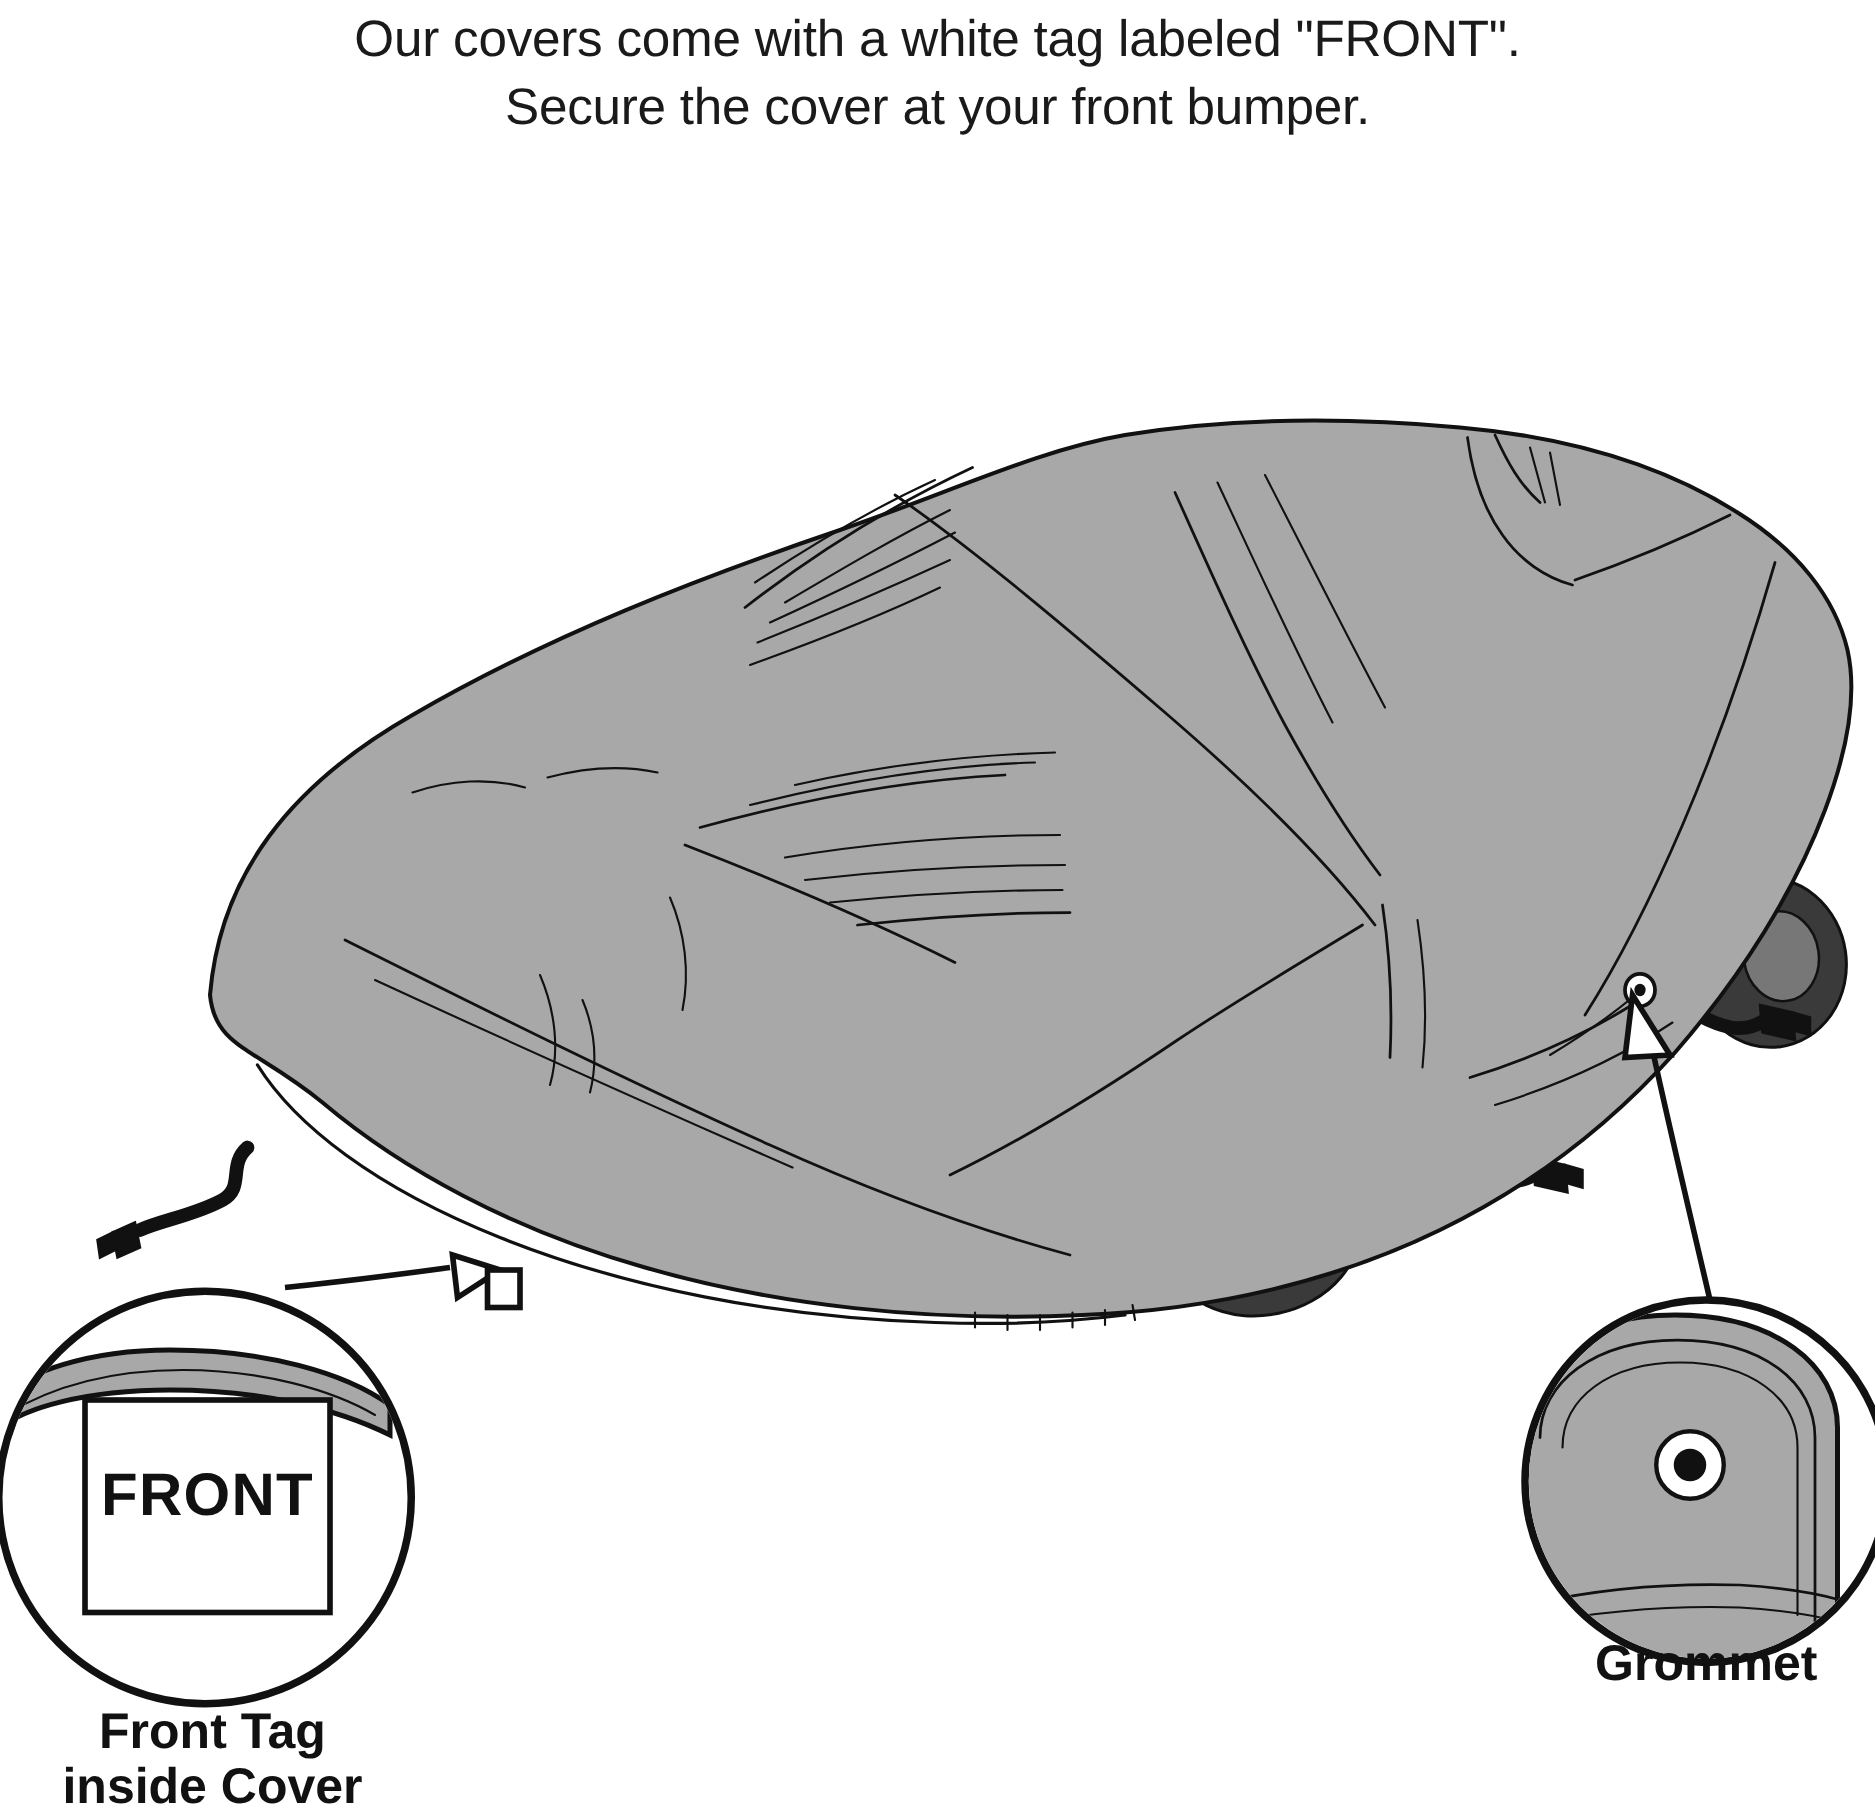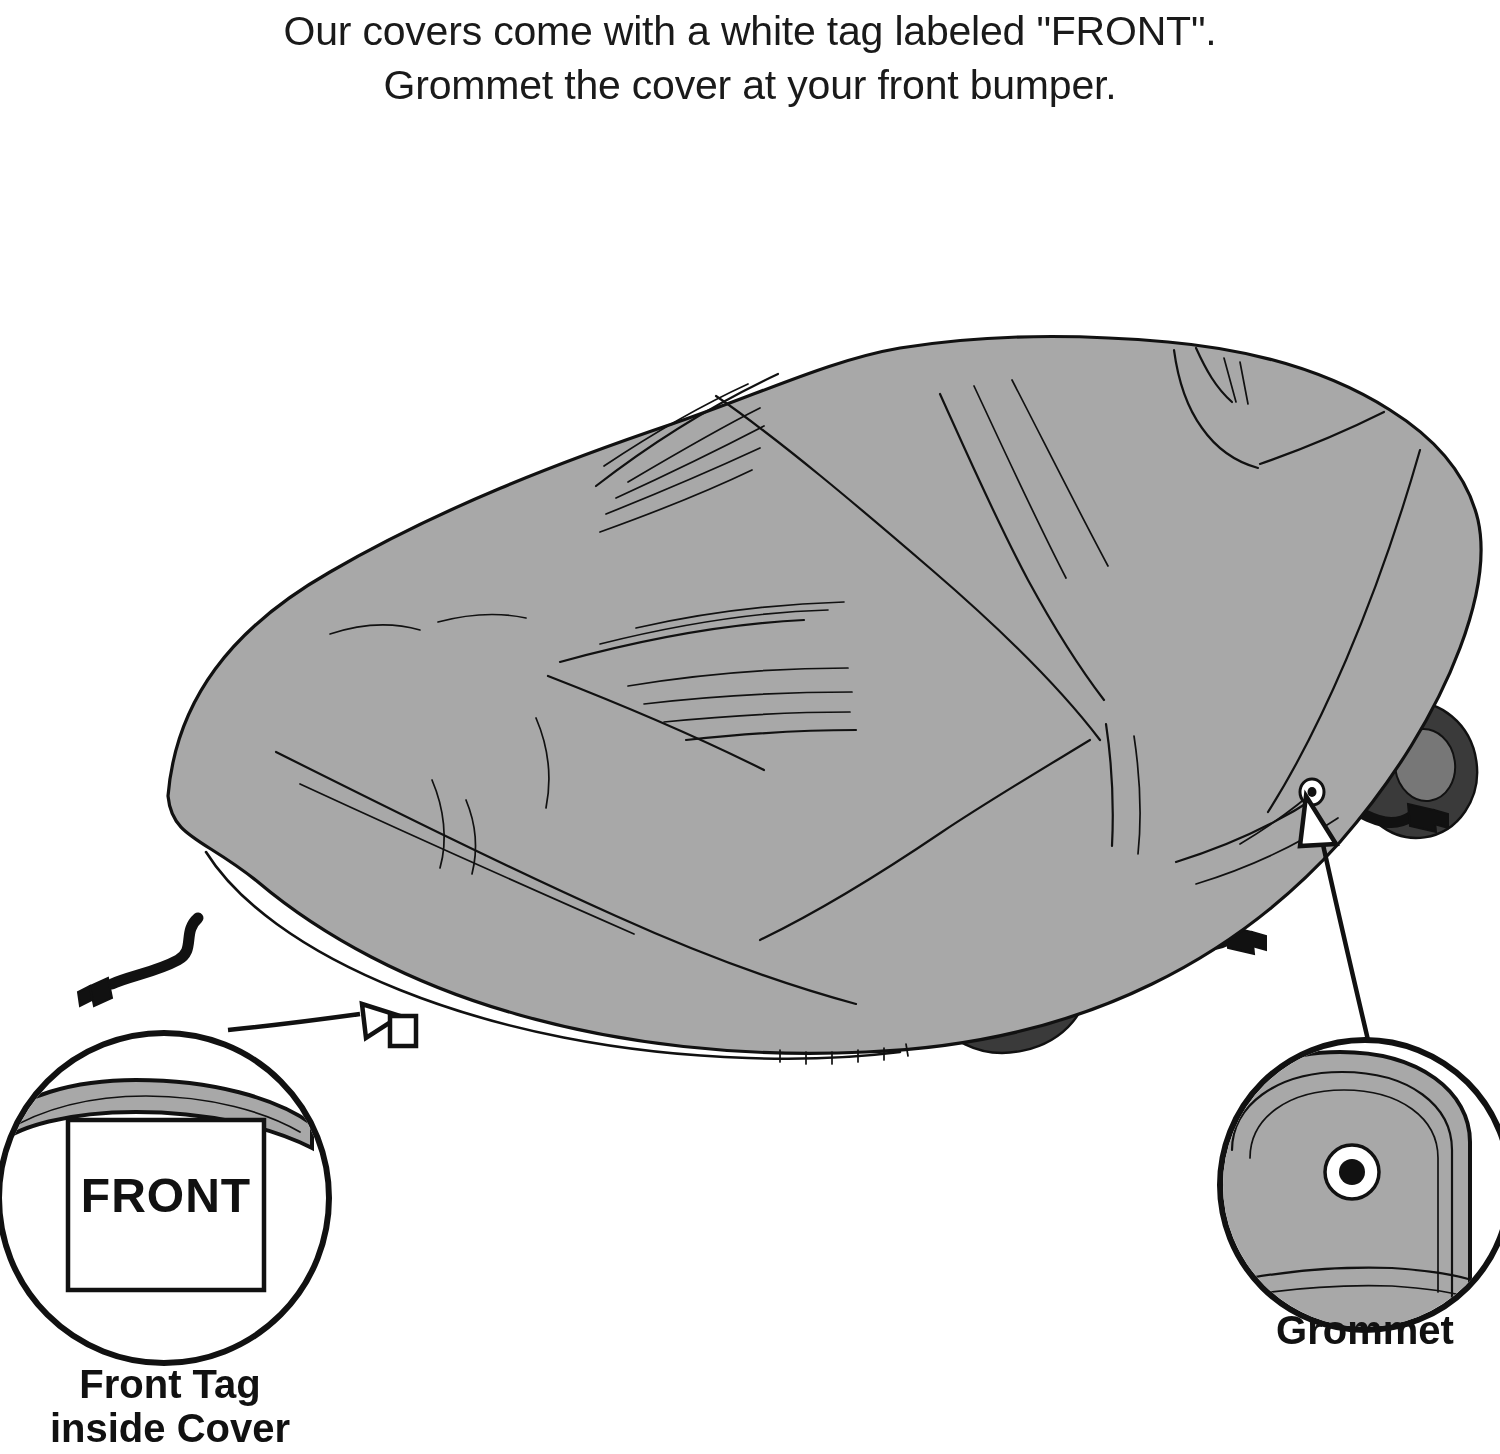--- a/index.html
+++ b/index.html
@@ -63,21 +63,21 @@
   .grommet-ring { fill: #ffffff; stroke: #111111; stroke-width: 3.5; }
   .grommet-hole { fill: #111111; }
 </style>
 </head>
 <body>
 
 <div id="stage">
 
   <div class="headline">
     <div>Our covers come with a white tag labeled "FRONT".</div>
-    <div>Grommet the cover at your front bumper.</div>
+    <div>Secure the cover at your front bumper.</div>
   </div>
 
   <svg class="diagram" viewBox="0 0 1500 1454">
 
     <g>
       <ellipse class="tire-outer" cx="1415" cy="770" rx="62" ry="68" transform="rotate(-8 1415 770)"></ellipse>
       <ellipse class="tire-inner" cx="1425" cy="765" rx="30" ry="36" transform="rotate(-8 1425 765)"></ellipse>
     </g>
     <g>
       <ellipse class="tire-outer" cx="1010" cy="990" rx="78" ry="62" transform="rotate(-12 1010 990)"></ellipse>

